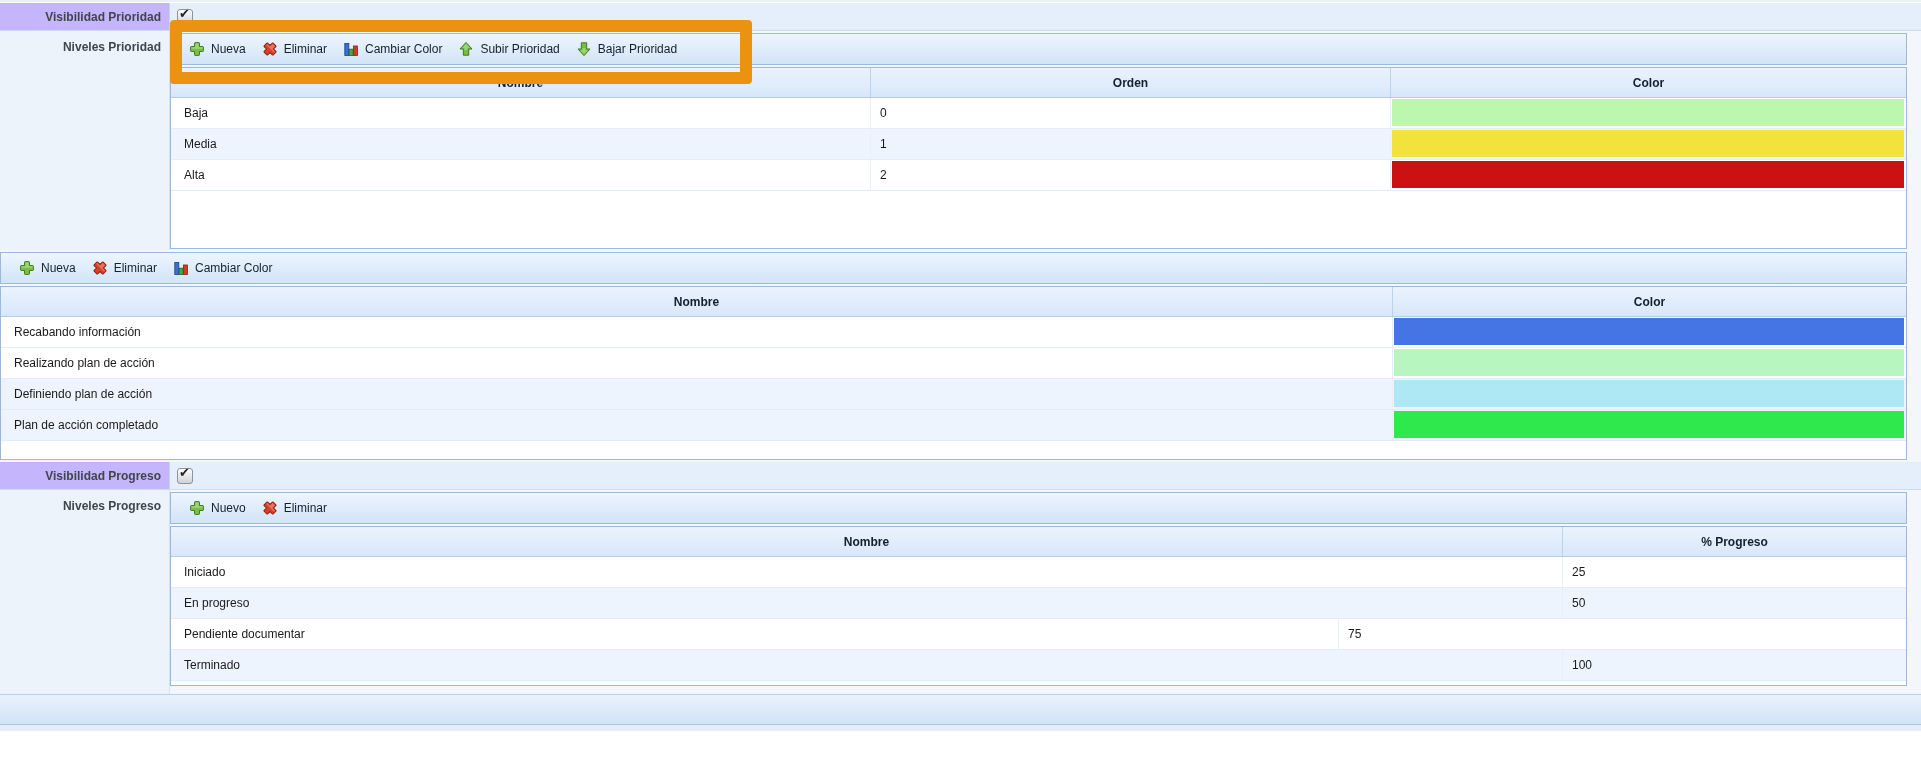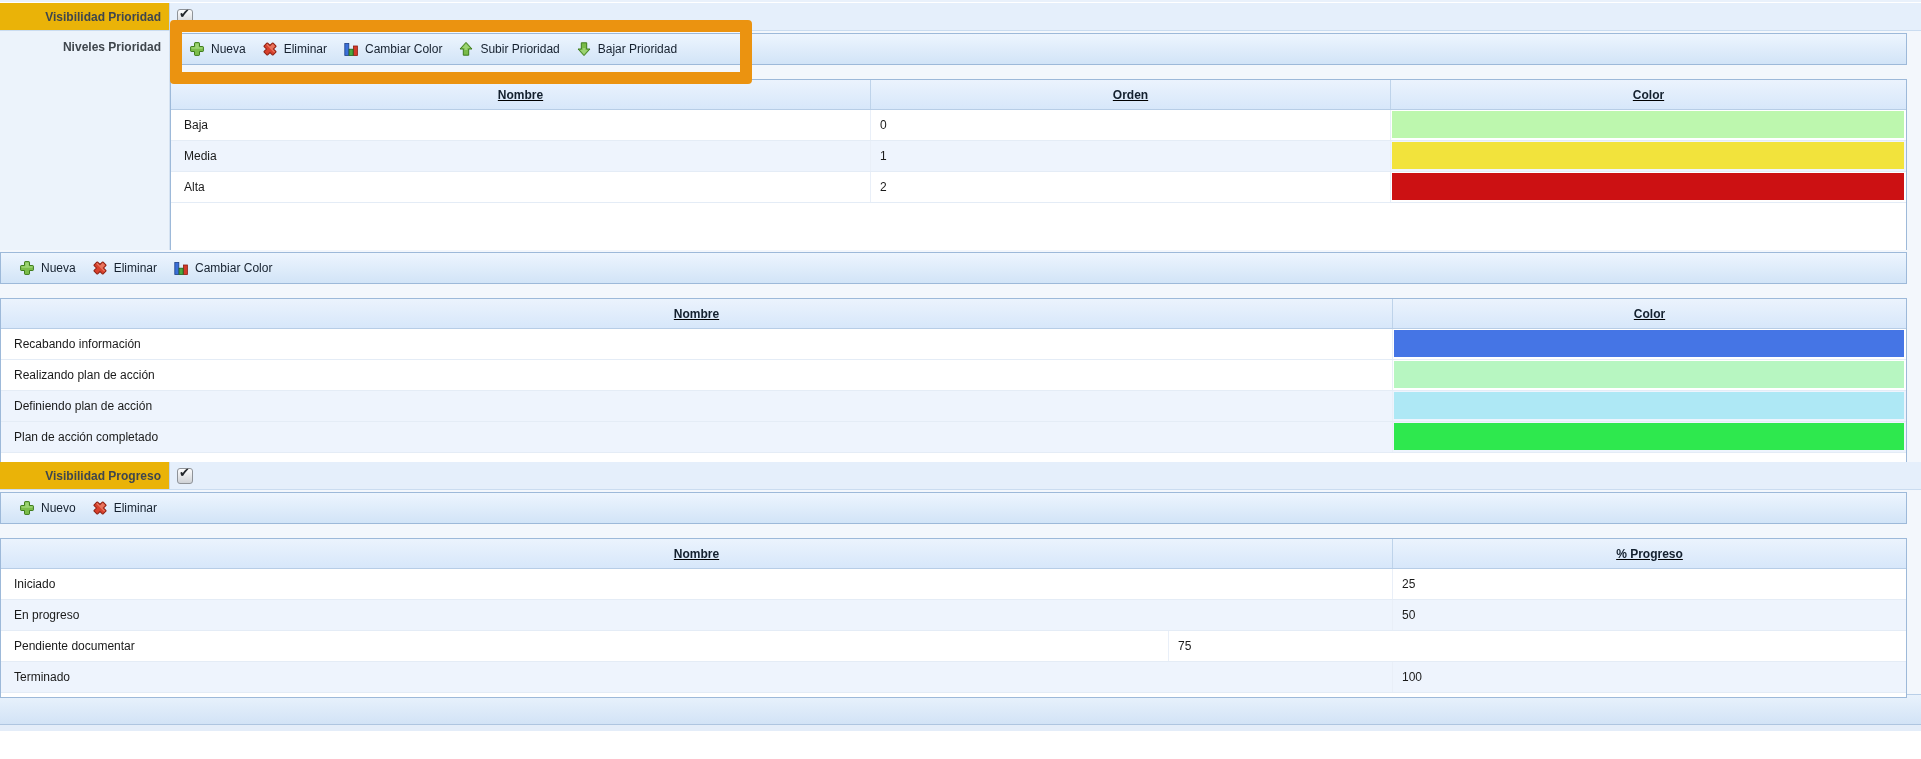--- a/index.html
+++ b/index.html
@@ -3,54 +3,54 @@
 <meta charset="utf-8">
 <style>
   html,body{margin:0;padding:0;}
   body{font-family:"Liberation Sans","DejaVu Sans",sans-serif;background:#fff;}
   #app{position:relative;width:1921px;height:759px;overflow:hidden;background:#fff;}
 
   .topstrip{height:3px;background:#e9f1fb;border-bottom:1px solid #ffffff;box-sizing:border-box;}
 
   
   .band{display:flex;height:28px;box-sizing:border-box;border-bottom:1px solid #cadcf0;}
-  .band-label{width:170px;box-sizing:border-box;background:#eab308;border-right:1px solid #c3d6eb;
+  .band-label{width:170px;box-sizing:border-box;background:#c4b5fd;border-right:1px solid #c3d6eb;
     display:flex;align-items:center;justify-content:flex-end;padding-right:8px;
     font-size:12px;font-weight:bold;color:#3f464d;white-space:nowrap;}
   .band-rest{flex:1;background:#e5effb;display:flex;align-items:center;padding-left:7px;}
 
   .checkbox{width:14px;height:14px;border:1px solid #8f9398;border-radius:3px;
     background:linear-gradient(#fdfdfd,#cfd2d6);position:relative;cursor:pointer;flex:0 0 auto;}
   .checkbox.checked::after{content:"\2714";position:absolute;top:-4px;left:1px;
     font-size:13px;font-weight:bold;color:#23272b;}
 
   
   .levels{display:flex;box-sizing:border-box;}
   .levels.s0{height:219px;}
   .levels.s1{height:212px;}
   .levels.s2{height:204px;}
   .levels-label{width:170px;box-sizing:border-box;background:#ecf3fb;border-right:1px solid #d5e2f1;
     text-align:right;padding:9px 8px 0 0;font-size:12px;font-weight:bold;color:#3f464d;white-space:nowrap;}
   .levels-content{flex:1;box-sizing:border-box;background:#f3f7fc;padding:2px 14px 0 0;}
 
   .toolbar{height:32px;box-sizing:border-box;border:1px solid #9db9d9;
     background:linear-gradient(#edf5fe,#d2e4f7);display:flex;align-items:center;
-    padding-left:10px;margin-bottom:14px;}
+    padding-left:10px;margin-bottom:2px;}
   .tbtn{display:flex;align-items:center;gap:6px;padding:3px 8px;border-radius:3px;
     font-size:12px;color:#15202e;cursor:pointer;white-space:nowrap;}
   .tbtn .ticon{width:16px;height:16px;display:block;}
   .tbtn svg{width:16px;height:16px;display:block;}
 
   .grid{box-sizing:border-box;border:1px solid #9db9d9;background:#fff;overflow:hidden;}
   .s0 .grid{height:182px;}
   .s1 .grid{height:174px;}
   .s2 .grid{height:160px;}
 
   .ghead{display:flex;height:30px;box-sizing:border-box;
-    background:linear-gradient(#ebf3fd,#d7e7fa);border-bottom:1px solid #b7cde6;text-decoration:underline;}
+    background:linear-gradient(#ebf3fd,#d7e7fa);border-bottom:1px solid #b7cde6;}
   .gh-cell{box-sizing:border-box;display:flex;align-items:center;justify-content:center;
     font-size:12px;font-weight:bold;color:#13202e;border-right:1px solid #bed3ea;cursor:pointer;}
   .gh-cell.last{border-right:none;flex:1;}
 
   .grow{display:flex;height:31px;box-sizing:border-box;border-bottom:1px solid #e4ecf6;background:#fff;cursor:pointer;}
   .grow.alt{background:#eef4fd;}
   .g-cell{box-sizing:border-box;display:flex;align-items:center;font-size:12px;color:#1a1a1a;
     padding-left:9px;border-right:1px solid #e9eff8;overflow:hidden;white-space:nowrap;}
   .g-cell.first{padding-left:13px;}
   .g-cell.last{border-right:none;flex:1;}
@@ -231,20 +231,21 @@
     </div>
   </div>
 
   <div class="band">
     <div class="band-label">Visibilidad Progreso</div>
     <div class="band-rest">
       <div class="checkbox checked" role="checkbox" aria-checked="true"></div>
     </div>
   </div>
   <div class="levels s2">
+    <div class="levels-label">Niveles Progreso</div>
     <div class="levels-content">
       <div class="toolbar">
             <div class="tbtn">
               <span class="ticon">
                 <svg viewBox="0 0 16 16">
                   <path d="M6.1 1.6h3.8c.3 0 .6.3.6.6v3.3h3.3c.3 0 .6.3.6.6v3.8c0 .3-.3.6-.6.6h-3.3v3.3c0 .3-.3.6-.6.6H6.1c-.3 0-.6-.3-.6-.6v-3.3H2.2c-.3 0-.6-.3-.6-.6V6.1c0-.3.3-.6.6-.6h3.3V2.2c0-.3.3-.6.6-.6z" fill="#7cbd4a" stroke="#3e7c1c" stroke-width="1"></path>
                   <path d="M6.3 2.4h3.4v3.9h3.9v1.4H2.4V6.3h3.9z" fill="#a5d97e" opacity="0.8"></path>
                 </svg>
               </span>
               <span>Nuevo</span>

